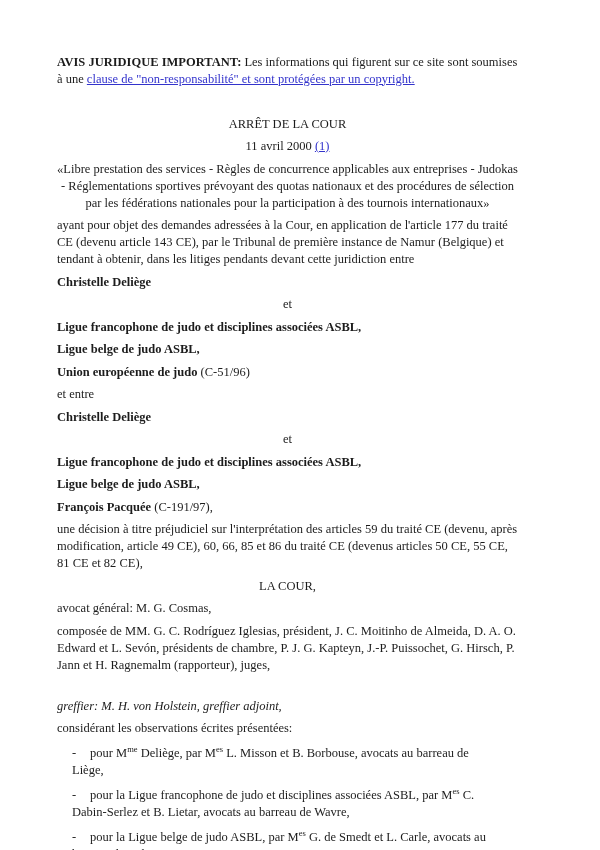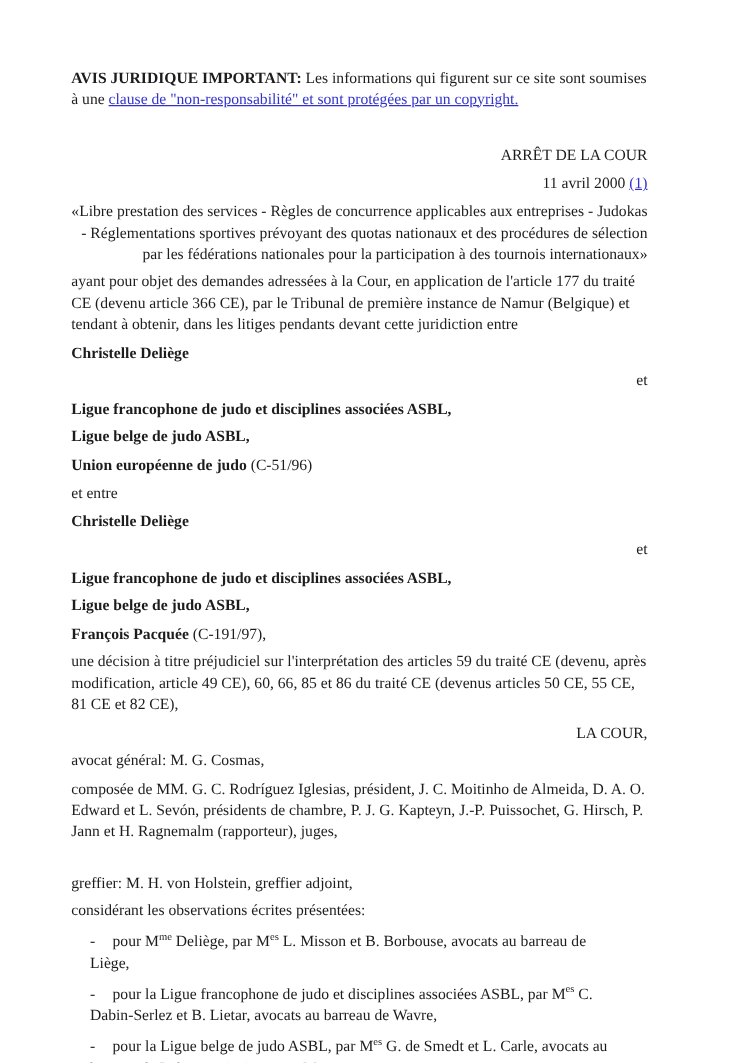--- a/index.html
+++ b/index.html
@@ -18,29 +18,29 @@
   .page {
     box-sizing: border-box;
     width: 570px;
     height: 850px;
     padding: 48px 52px 20px 57px;
   }
   p {
     margin: 5.5px 0;
     line-height: 17px;
   }
-  .center { text-align: right; }
+  .center { text-align: center; }
   .notice { margin-bottom: 28px; }
   .bold { font-weight: bold; }
   a.link {
     color: #3333cc;
     text-decoration: underline;
     cursor: pointer;
   }
-  .gap-before { margin-top: 24px; }
+  .gap-before { margin-top: 24px; font-style: italic; }
   sup {
     font-size: 8.5px;
     line-height: 0;
     vertical-align: super;
   }
   .dash {
     display: inline-block;
     width: 18px;
   }
   .bullet { margin: 8px 15px; }
@@ -52,21 +52,21 @@
 
   <p class="notice"><b>AVIS JURIDIQUE IMPORTANT:</b><span> Les informations qui figurent sur ce site sont soumises à une </span><a class="link">clause de "non-responsabilité" et sont protégées par un copyright.</a></p>
 
   <p class="center">ARRÊT DE LA COUR</p>
 
   <p class="center"><span>11 avril 2000 </span><a class="link">(1)</a></p>
 
   <p class="center">«Libre prestation des services - Règles de concurrence applicables aux entreprises - Judokas - Réglementations sportives prévoyant des quotas nationaux et des procédures de sélection par les fédérations nationales pour la participation à des tournois internationaux»</p>
 
 
-  <p>ayant pour objet des demandes adressées à la Cour, en application de l'article 177 du traité CE (devenu article 366 CE), par le Tribunal de première instance de Namur (Belgique) et tendant à obtenir, dans les litiges pendants devant cette juridiction entre</p>
+  <p>ayant pour objet des demandes adressées à la Cour, en application de l'article 177 du traité CE (devenu article 143 CE), par le Tribunal de première instance de Namur (Belgique) et tendant à obtenir, dans les litiges pendants devant cette juridiction entre</p>
 
   <p class="bold">Christelle Deliège</p>
 
   <p class="center">et</p>
 
   <p class="bold">Ligue francophone de judo et disciplines associées ASBL,</p>
   <p class="bold">Ligue belge de judo ASBL,</p>
   <p><b>Union européenne de judo</b><span> (C-51/96)</span></p>
 
   <p>et entre</p>

